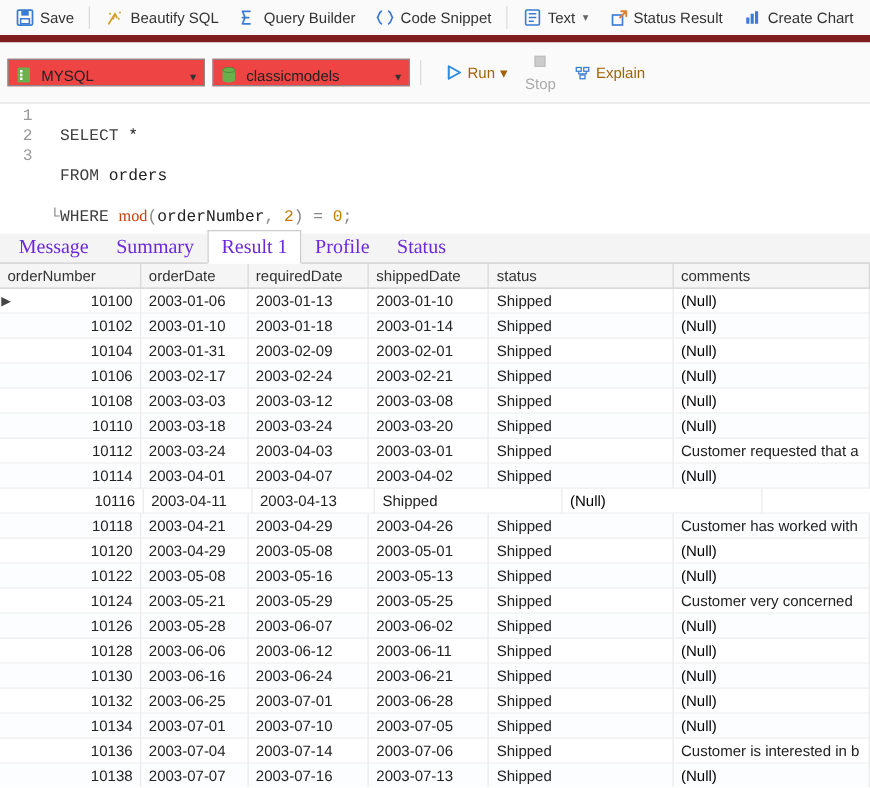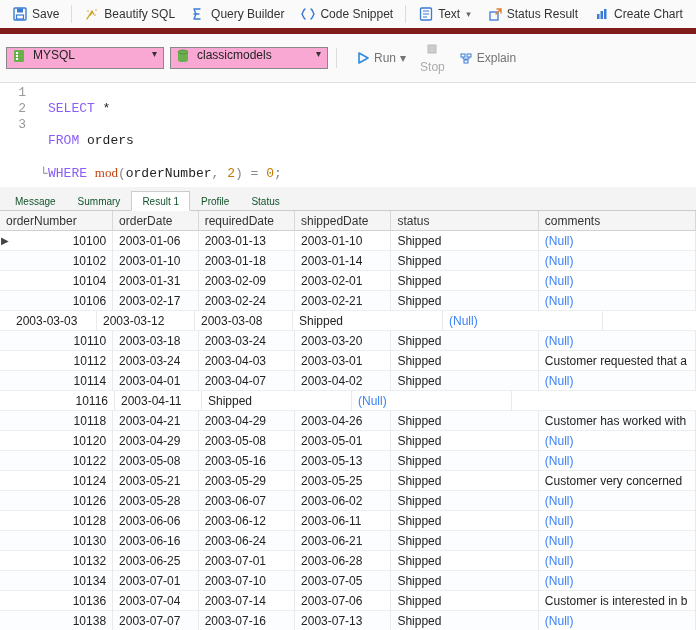--- a/index.html
+++ b/index.html
@@ -47,36 +47,36 @@
   .row2 {
     display: flex;
     align-items: center;
     gap: 6px;
     padding: 6px 6px;
     border-bottom: 1px solid #e0e0e0;
     background: #fafafa;
   }
   .combo {
     display: flex;
-    align-items: flex-start;
+    align-items: flex-end;
     gap: 6px;
     border: 1px solid #888;
-    background: #f9a8d4;
+    background: #ef4444;
     height: 22px;
     padding: 0 4px;
     min-width: 158px;
     cursor: pointer;
   }
   .combo svg { width: 16px; height: 16px; }
   .combo .label { flex: 1; color: #222; }
   .combo .arrow { font-size: 10px; color: #333; padding: 0 2px; }
 
   .runbar { display: flex; align-items: center; gap: 4px; margin-left: 6px; }
   .rb-sep { width:1px; height:20px; background:#dcdcdc; margin:0 2px; }
-  .rb-btn { display:inline-flex; align-items:center; gap:4px; padding:2px 5px; cursor:pointer; color:#737373; border-radius:2px; }
+  .rb-btn { display:inline-flex; align-items:center; gap:4px; padding:2px 5px; cursor:pointer; color:#a16207; border-radius:2px; }
   .rb-btn svg { width:14px; height:14px; }
   .rb-btn.disabled { color:#aaa; cursor:default;flex-direction:column; }
   .rb-btn.disabled svg * { stroke:#bbb !important; fill:#ccc !important; }
 
   
   .editor {
     display: flex;
     font-family: "Consolas","Courier New", monospace;
     font-size: 13px;
     line-height: 16px;
@@ -86,44 +86,45 @@
   }
   .gutter {
     width: 40px;
     text-align: right;
     color: #9a9a9a;
     padding: 2px 14px 2px 0;
     user-select: none;
   }
   .gutter div { height:16px; }
   .code { padding: 2px 0; white-space: pre; }
-  .kw { color: #8b5cf6; }
+  .kw { color: #404040; }
   .func { color: #c2410c; font-family: Liberation Serif, serif; }
   .num { color: #c27b00; }
   .ident { color: #222; }
   .op { color: #888; }
   .gutter-mark { display:inline-block; width:8px; text-align:left; color:#888; }
 
   
   .tabs {
     display:flex;
     align-items:flex-end;
     border-bottom: 1px solid #ccc;
     background:#f4f4f4;
     padding: 0 4px;
     height: 24px;
     margin-top: 4px;
   }
   .tab {
     padding: 4px 10px 3px;
-    color:#14532d;
+    color:#6d28d9;
     cursor:pointer;
     border:1px solid transparent;
     border-bottom:none;
-    font-size:10px;
+    font-size:16px;
+    font-family:Liberation Serif, serif;
   }
   .tab.active {
     background:#fff;
     border-color:#ccc;
     border-bottom:1px solid #fff;
     margin-bottom:-1px;
   }
 
   
   .grid {
@@ -155,21 +156,21 @@
     line-height:20px;
   }
   .hcell { color:#333; font-weight:400; border-right:1px solid #d8d8d8; }
   .c-on  { width:105px; text-align:right; }
   .hc-on { width:115px; } 
   .c-od  { width:87px; }
   .c-rd  { width:98px; }
   .c-sd  { width:98px; }
   .c-st  { width:150px; }
   .c-cm  { width:160px; }
-  .null { color:#3b82f6; }
+  .null { color:#000000; }
 </style>
 </head>
 <body>
 
 <div class="toolbar">
   <div class="tool-btn">
     <svg viewBox="0 0 16 16">
         <rect x="2" y="2" width="12" height="12" rx="1" fill="none" stroke="#3a7bd5" stroke-width="1.4"></rect>
         <rect x="5" y="2.5" width="6" height="4" fill="#3a7bd5"></rect>
         <rect x="4.5" y="9" width="7" height="4" fill="none" stroke="#3a7bd5" stroke-width="1.2"></rect>
@@ -333,20 +334,21 @@
         <div class="rowmark"></div>
         <div class="cell c-on">10106</div>
         <div class="cell c-od">2003-02-17</div>
         <div class="cell c-rd">2003-02-24</div>
         <div class="cell c-sd">2003-02-21</div>
         <div class="cell c-st">Shipped</div>
         <div class="cell c-cm null">(Null)</div>
       </div>
       <div class="grow">
         <div class="rowmark"></div>
+        <div class="cell c-on">10108</div>
         <div class="cell c-od">2003-03-03</div>
         <div class="cell c-rd">2003-03-12</div>
         <div class="cell c-sd">2003-03-08</div>
         <div class="cell c-st">Shipped</div>
         <div class="cell c-cm null">(Null)</div>
       </div>
       <div class="grow">
         <div class="rowmark"></div>
         <div class="cell c-on">10110</div>
         <div class="cell c-od">2003-03-18</div>
@@ -370,20 +372,21 @@
         <div class="cell c-od">2003-04-01</div>
         <div class="cell c-rd">2003-04-07</div>
         <div class="cell c-sd">2003-04-02</div>
         <div class="cell c-st">Shipped</div>
         <div class="cell c-cm null">(Null)</div>
       </div>
       <div class="grow">
         <div class="rowmark"></div>
         <div class="cell c-on">10116</div>
         <div class="cell c-od">2003-04-11</div>
+        <div class="cell c-sd">2003-04-13</div>
         <div class="cell c-st">Shipped</div>
         <div class="cell c-cm null">(Null)</div>
       </div>
       <div class="grow">
         <div class="rowmark"></div>
         <div class="cell c-on">10118</div>
         <div class="cell c-od">2003-04-21</div>
         <div class="cell c-rd">2003-04-29</div>
         <div class="cell c-sd">2003-04-26</div>
         <div class="cell c-st">Shipped</div>

